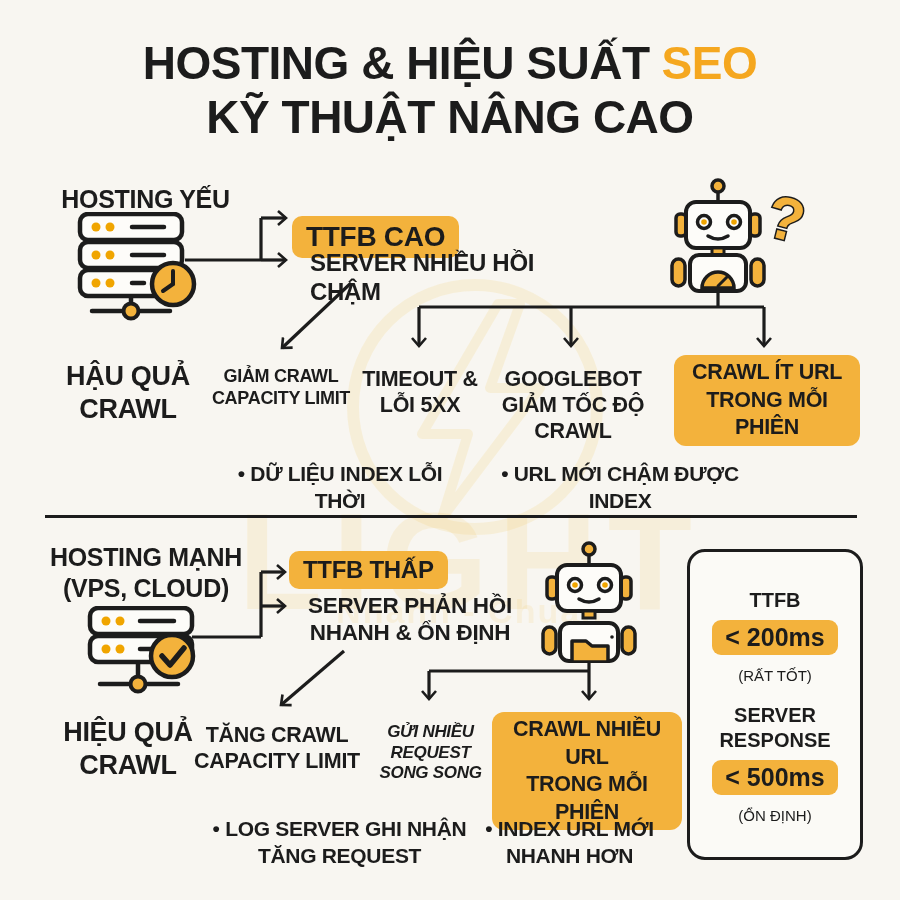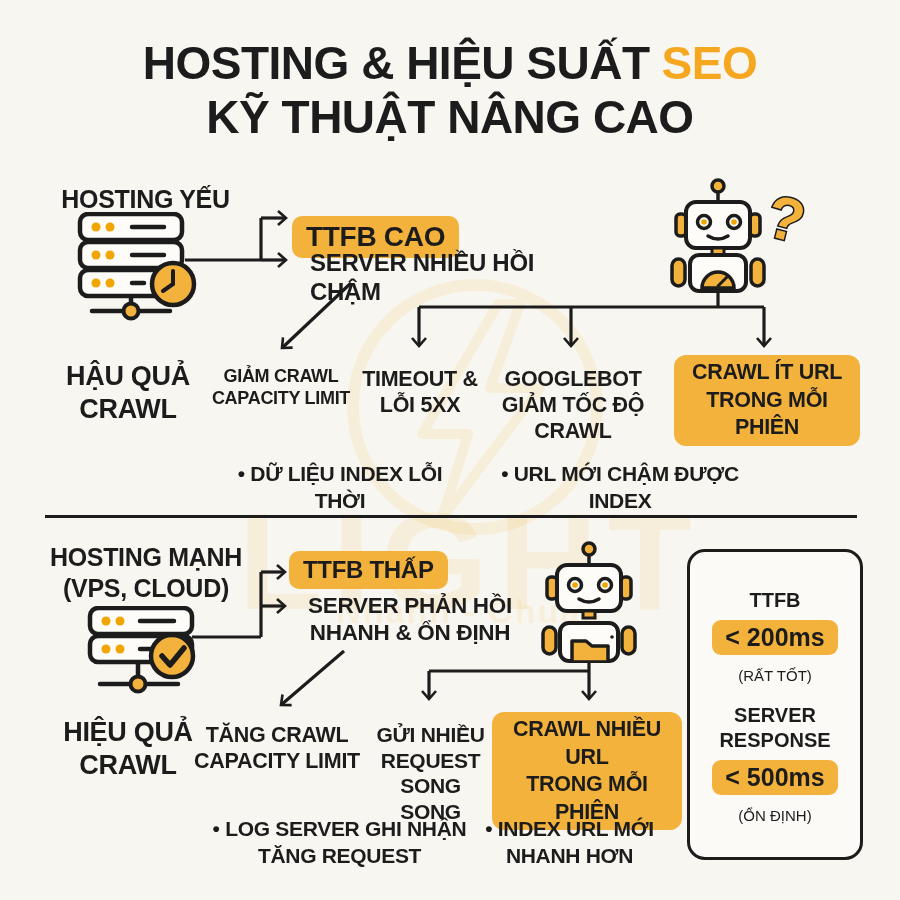--- a/index.html
+++ b/index.html
@@ -229,21 +229,21 @@
   <div><span class="tvalue">&lt; 500ms</span></div>
   <div class="tnote">(ỔN ĐỊNH)</div>
 </div>
 
 <div class="abs node ml z2" style="left:53px;top:716px;width:150px;font-size:27px;">HIỆU QUẢ
 CRAWL</div>
 
 <div class="abs node ml z2" style="left:192px;top:722px;width:170px;font-size:21.5px;">TĂNG CRAWL
 CAPACITY LIMIT</div>
 
-<div class="abs node ml z2" style="left:368px;top:722px;width:125px;font-size:21px;">GỬI NHIỀU
+<div class="abs node ml z2" style="left:368px;top:722px;width:125px;font-size:17px;font-style:italic;">GỬI NHIỀU
 REQUEST
 SONG SONG</div>
 
 <div class="abs big-badge ml z2" style="left:492px;top:712px;width:190px;font-size:21.5px;box-sizing:border-box;">CRAWL NHIỀU URL
 TRONG MỖI PHIÊN</div>
 
 <div class="abs bullet ml z2" style="left:212px;top:815px;width:255px;">• LOG SERVER GHI NHẬN
 TĂNG REQUEST</div>
 
 <div class="abs bullet ml z2" style="left:472px;top:815px;width:195px;">• INDEX URL MỚI

